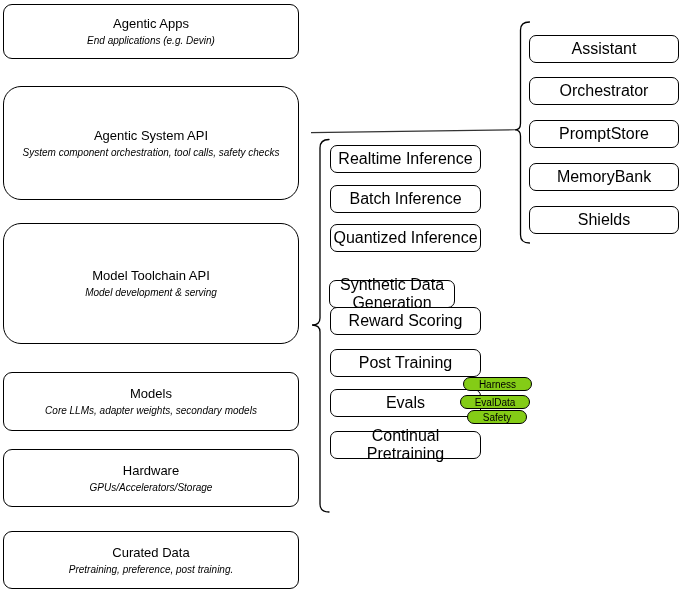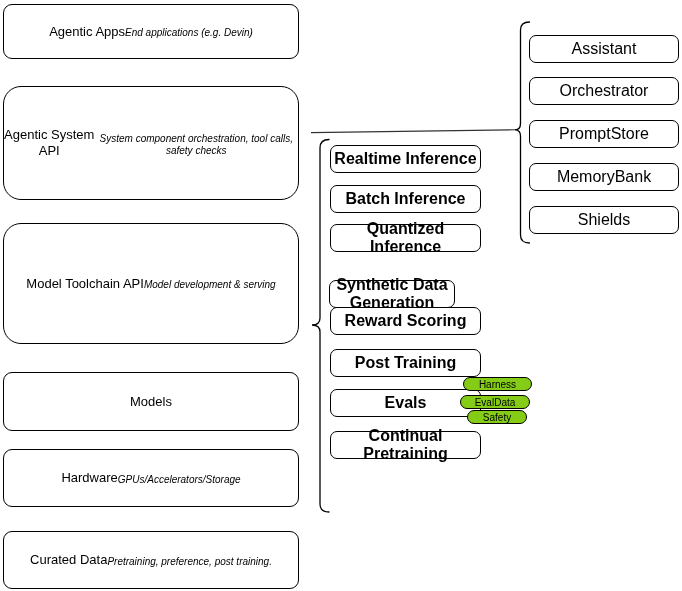--- a/index.html
+++ b/index.html
@@ -14,42 +14,42 @@
   }
   
   .layer {
     position: absolute;
     left: 3px;
     width: 296px;
     box-sizing: border-box;
     border: 1.3px solid #000;
     background: #fff;
     display: flex;
-    flex-direction: row;
+    flex-direction: column;
     align-items: center;
     justify-content: center;
     text-align: center;
   }
   .layer-title { font-size: 13px; line-height: 16px; }
   .layer-sub   { font-size: 10px; line-height: 12px; margin-top: 3px; font-style: italic; }
   
   .node {
     position: absolute;
     box-sizing: border-box;
     height: 28px;
     border: 1.3px solid #000;
     border-radius: 7px;
     background: #fff;
     display: flex;
     align-items: center;
     justify-content: center;
     font-size: 16px;
     text-align: center;
   }
-  .mid   { left: 330px; width: 151px; font-weight: bold; }
+  .mid   { left: 330px; width: 151px; }
   .right { left: 529px; width: 150px; }
   
   .tag {
     position: absolute;
     box-sizing: border-box;
     height: 14px;
     border: 1.2px solid #000;
     border-radius: 999px;
     background: #84cc16;
     display: flex;
@@ -86,20 +86,21 @@
     <div class="layer-sub">System component orchestration, tool calls, safety checks</div>
   </div>
 
   <div class="layer" style="top:223px;height:121px;border-radius:18px">
     <div class="layer-title">Model Toolchain API</div>
     <div class="layer-sub">Model development &amp; serving</div>
   </div>
 
   <div class="layer" style="top:372px;height:59px;border-radius:9px">
     <div class="layer-title">Models</div>
+    <div class="layer-sub">Core LLMs, adapter weights, secondary models</div>
   </div>
 
   <div class="layer" style="top:449px;height:58px;border-radius:9px">
     <div class="layer-title">Hardware</div>
     <div class="layer-sub">GPUs/Accelerators/Storage</div>
   </div>
 
   <div class="layer" style="top:531px;height:58px;border-radius:9px">
     <div class="layer-title">Curated Data</div>
     <div class="layer-sub">Pretraining, preference, post training.</div>

